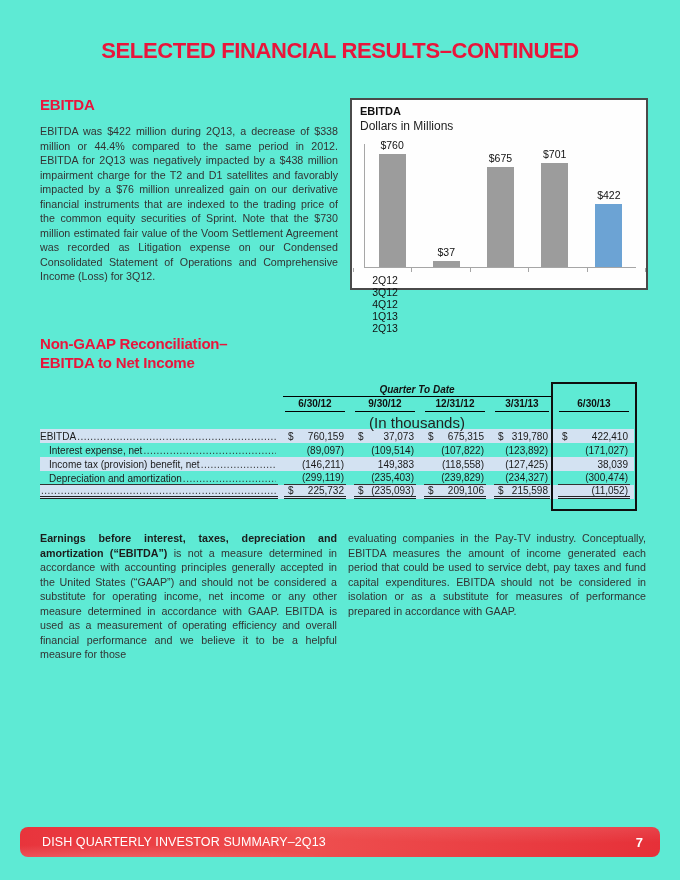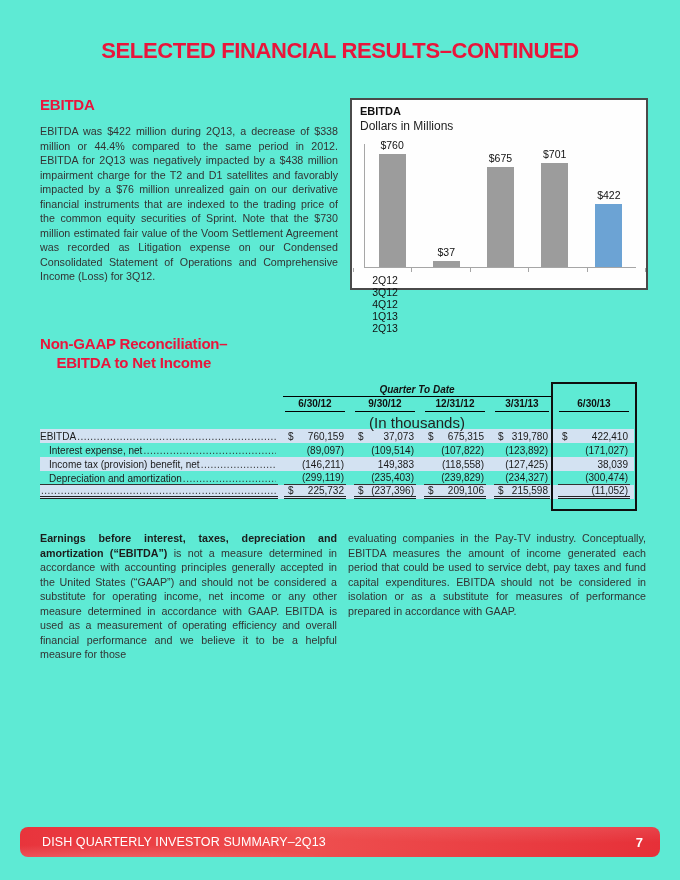--- a/index.html
+++ b/index.html
@@ -5,21 +5,21 @@
   * { margin:0; padding:0; box-sizing:border-box; }
   html,body { background:#ffffff; }
   body { font-family:"Liberation Sans", sans-serif; color:#2b2b2b; }
   .page { position:relative; width:680px; height:880px; background:#5eead4; overflow:hidden; }
 
   
   .doc-title { position:absolute; top:38px; left:0; width:680px; text-align:center;
     font-size:22px; font-weight:bold; letter-spacing:-0.4px; color:#e9153b; }
   .sec-head { position:absolute; left:40px; font-size:15px; font-weight:bold; color:#e9153b; letter-spacing:-0.2px; }
   #ebitda-head { top:96px; }
-  #recon-head { top:334px; line-height:19px;text-align:center; }
+  #recon-head { top:334px; line-height:19px; }
 
   
   .copy { font-size:10.7px; line-height:1.36; text-align:justify; color:#333; }
   #ebitda-para { position:absolute; left:40px; top:124px; width:298px; }
   #foot-left  { position:absolute; left:40px;  top:531px; width:297px; }
   #foot-right { position:absolute; left:348px; top:531px; width:298px; }
   .lead-bold { font-weight:bold; color:#1c1c1c; }
 
   
   .chart { position:absolute; left:350px; top:98px; width:298px; height:192px;
@@ -316,21 +316,21 @@
         </div>
         <div class="ncell">
           <div class="ninner r-double">
             <div class="cur">$</div>
             <div class="val">225,732</div>
           </div>
         </div>
         <div class="ncell">
           <div class="ninner r-double">
             <div class="cur">$</div>
-            <div class="val">(237,396)</div>
+            <div class="val">(235,093)</div>
           </div>
         </div>
         <div class="ncell">
           <div class="ninner r-double">
             <div class="cur">$</div>
             <div class="val">209,106</div>
           </div>
         </div>
         <div class="ncell">
           <div class="ninner r-double">

